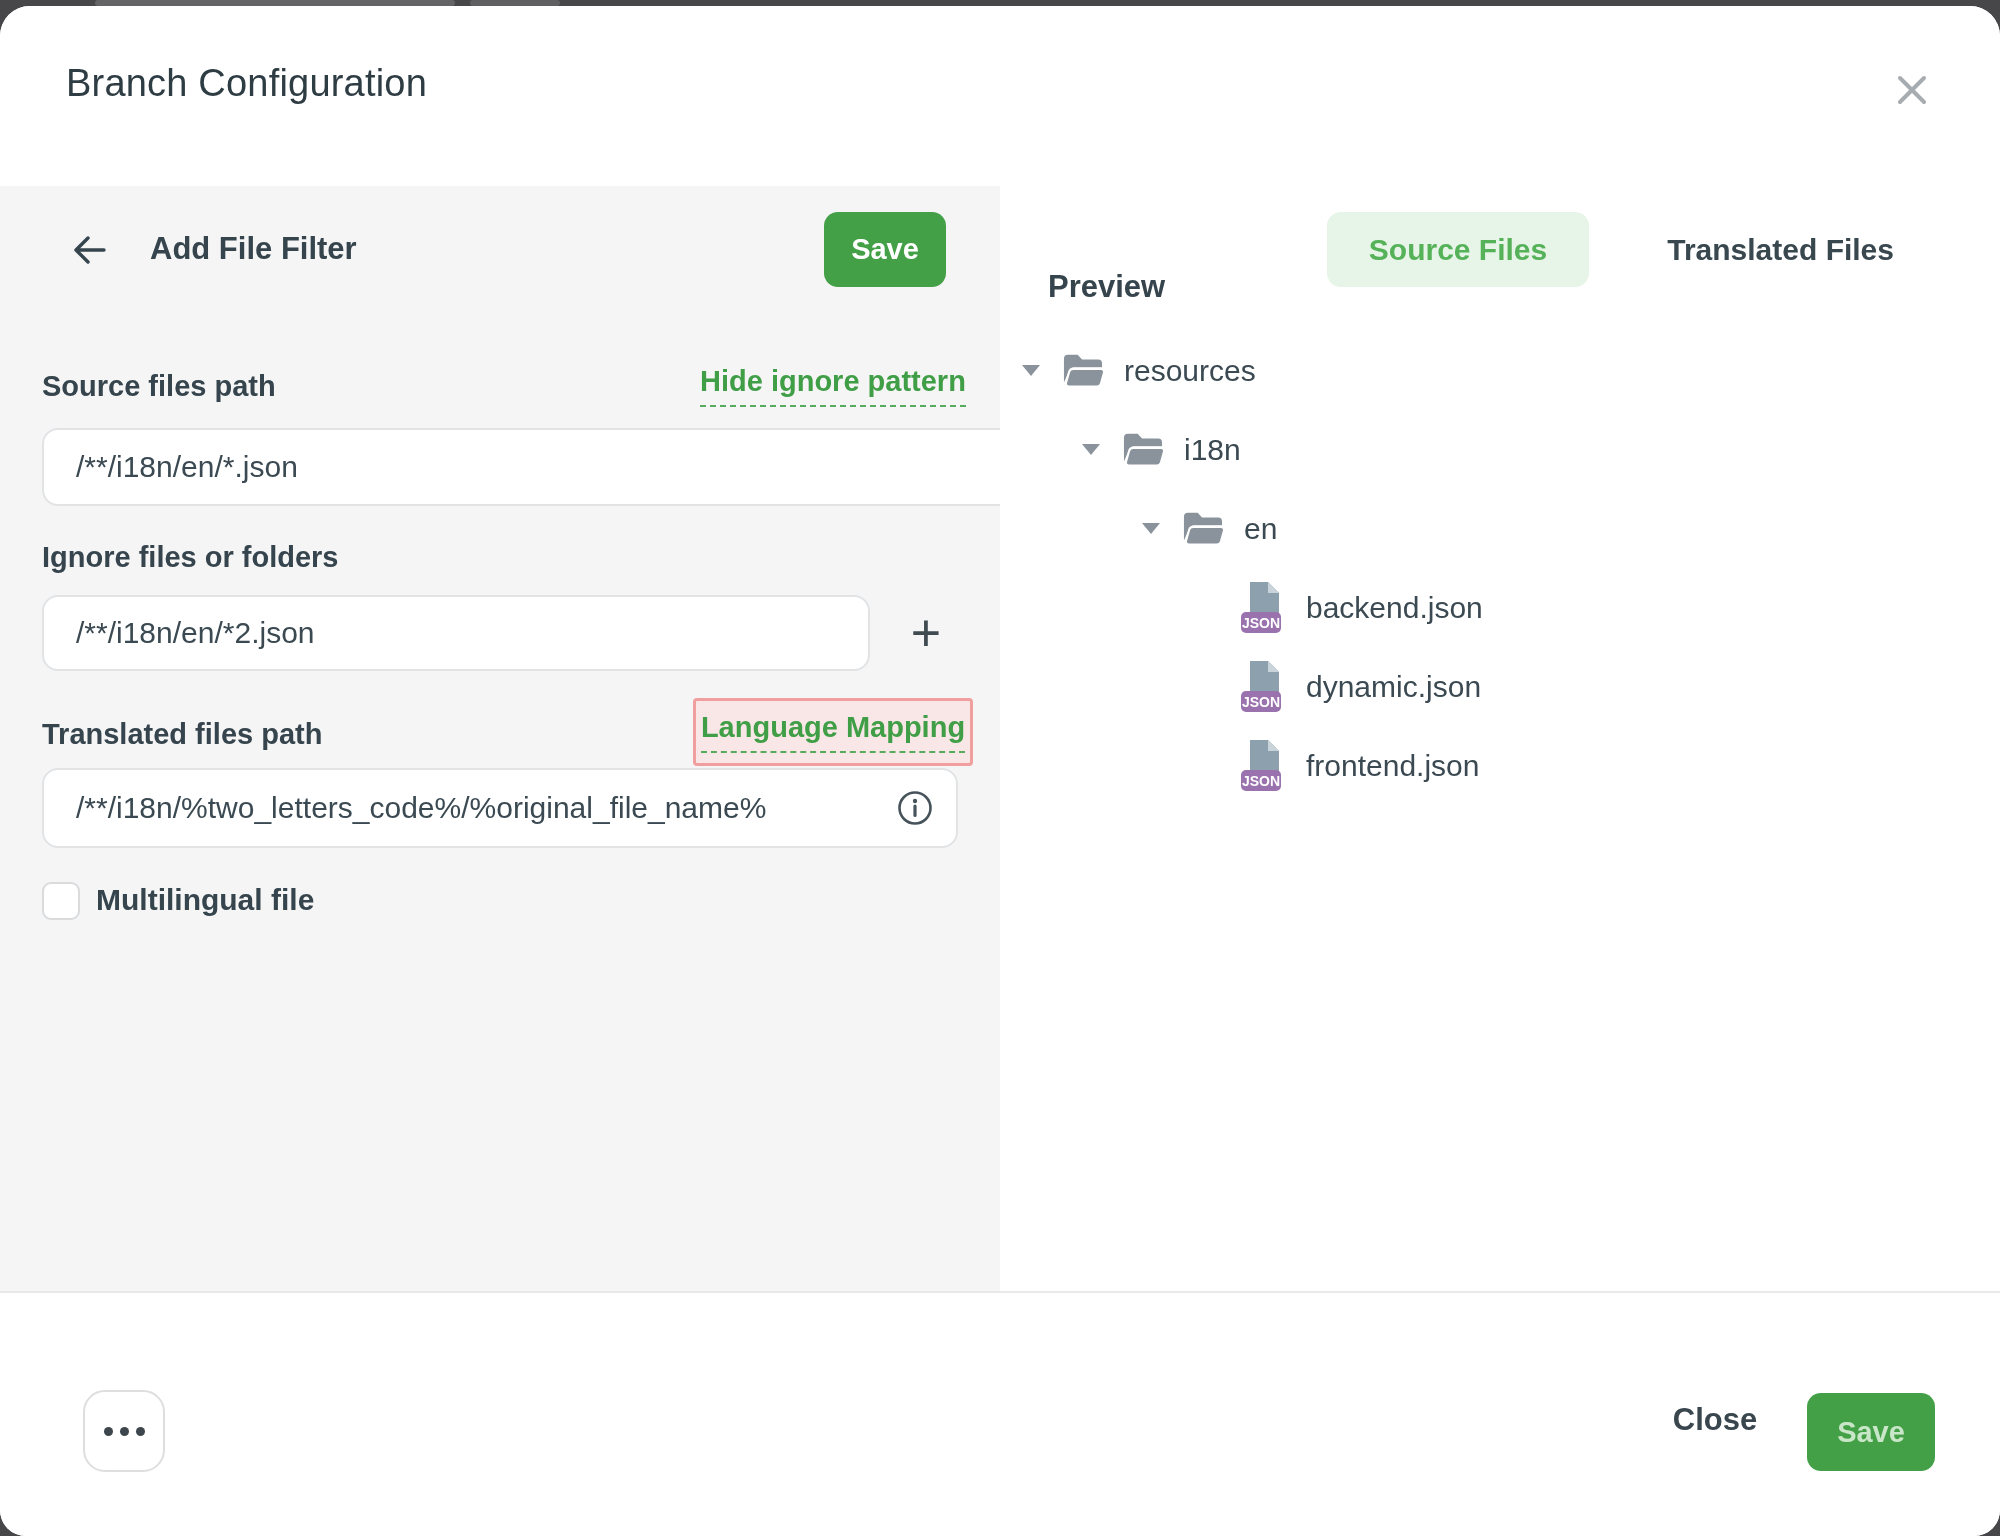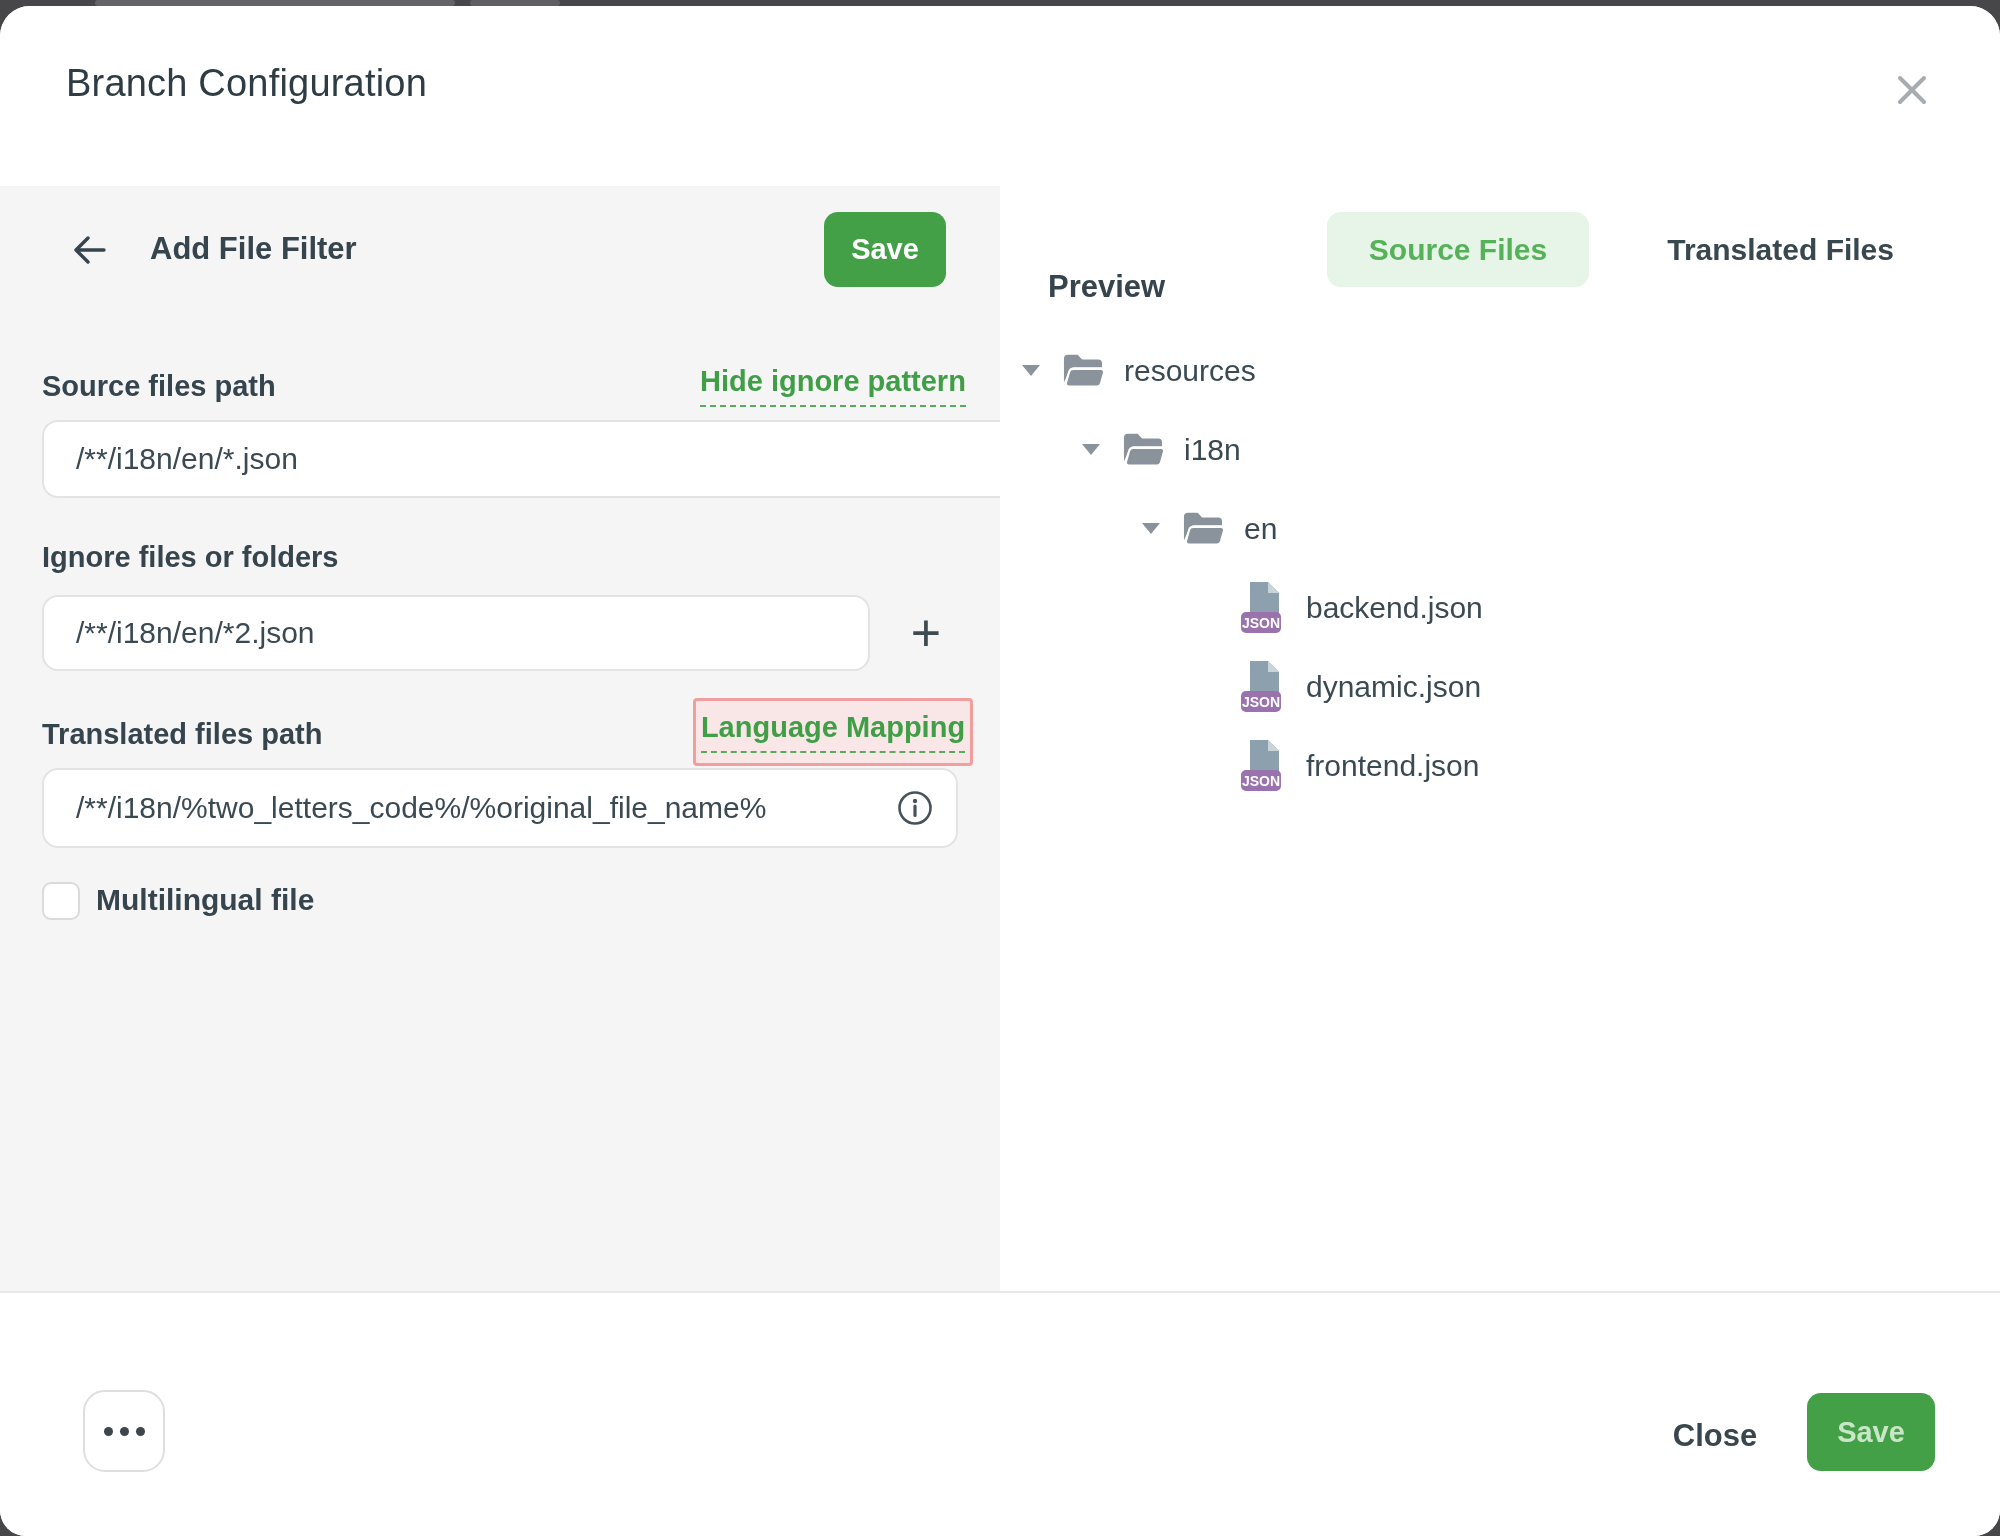--- a/index.html
+++ b/index.html
@@ -44,21 +44,21 @@
   .form-label{position:absolute;left:42px;font-size:29px;font-weight:700;color:#36454d;}
   .green-link{
     font-size:29px;font-weight:600;color:#3f9e46;text-decoration:none;
     border-bottom:2px dashed #58ab5c;padding-bottom:7px;cursor:pointer;white-space:nowrap;
   }
   .link-row1{position:absolute;left:700px;top:52px;}
   .text-input{
     position:absolute;left:42px;background:#ffffff;border:2px solid #e1e3e5;border-radius:16px;
     display:flex;align-items:center;box-sizing:border-box;
   }
-  .input-1{top:107px;width:1088px;height:78px;}
+  .input-1{top:115px;width:1088px;height:78px;}
   .input-2{top:282px;width:828px;height:76px;}
   .input-3{top:455px;width:916px;height:80px;}
   .input-text{margin-left:32px;font-size:30px;color:#3b4a52;white-space:nowrap;overflow:hidden;flex:1;}
   .info-icon{width:38px;height:38px;margin-right:22px;flex:0 0 auto;cursor:pointer;}
   .plus-btn{position:absolute;left:896px;top:288px;width:60px;height:64px;background:none;border:none;cursor:pointer;
     font-size:52px;font-weight:300;color:#3f4a51;line-height:60px;font-family:inherit;padding:0;}
   .lang-map-box{
     position:absolute;left:693px;top:385px;width:280px;height:68px;
     background:#f9e7e7;border:3px solid #f09e9e;border-radius:4px;box-sizing:border-box;
     display:flex;align-items:center;justify-content:center;
@@ -74,21 +74,21 @@
   .caret-box{width:18px;display:flex;justify-content:center;flex:0 0 auto;cursor:pointer;}
   .tree-name{font-size:30px;color:#3b4a52;margin-left:18px;white-space:nowrap;}
   .folder-icon{width:46px;height:40px;margin-left:20px;flex:0 0 auto;}
   .file-icon{width:48px;height:56px;flex:0 0 auto;position:relative;}
 
   
   .footer{position:absolute;left:0;right:0;bottom:0;height:243px;background:#ffffff;border-top:2px solid #e9e9eb;}
   .more-btn{position:absolute;left:83px;top:97px;width:82px;height:82px;background:#fff;border:2px solid #dedede;border-radius:22px;
     display:flex;align-items:center;justify-content:center;gap:7px;cursor:pointer;box-sizing:border-box;}
   .more-btn .dot{width:9px;height:9px;border-radius:50%;background:#3d464c;}
-  .close-label{position:absolute;left:1660px;top:124px;width:110px;text-align:center;font-size:31px;font-weight:600;color:#39464e;background:none;border:none;cursor:pointer;font-family:inherit;}
+  .close-label{position:absolute;left:1660px;top:108px;width:110px;text-align:center;font-size:31px;font-weight:600;color:#39464e;background:none;border:none;cursor:pointer;font-family:inherit;}
   .save-bottom{position:absolute;left:1807px;top:100px;width:128px;height:78px;}
   .save-bottom span{color:#c9e6c8;}
 </style>
 </head>
 <body>
 
 <div class="stage">
   <div class="smudge"></div>
   <div class="smudge2"></div>
 

